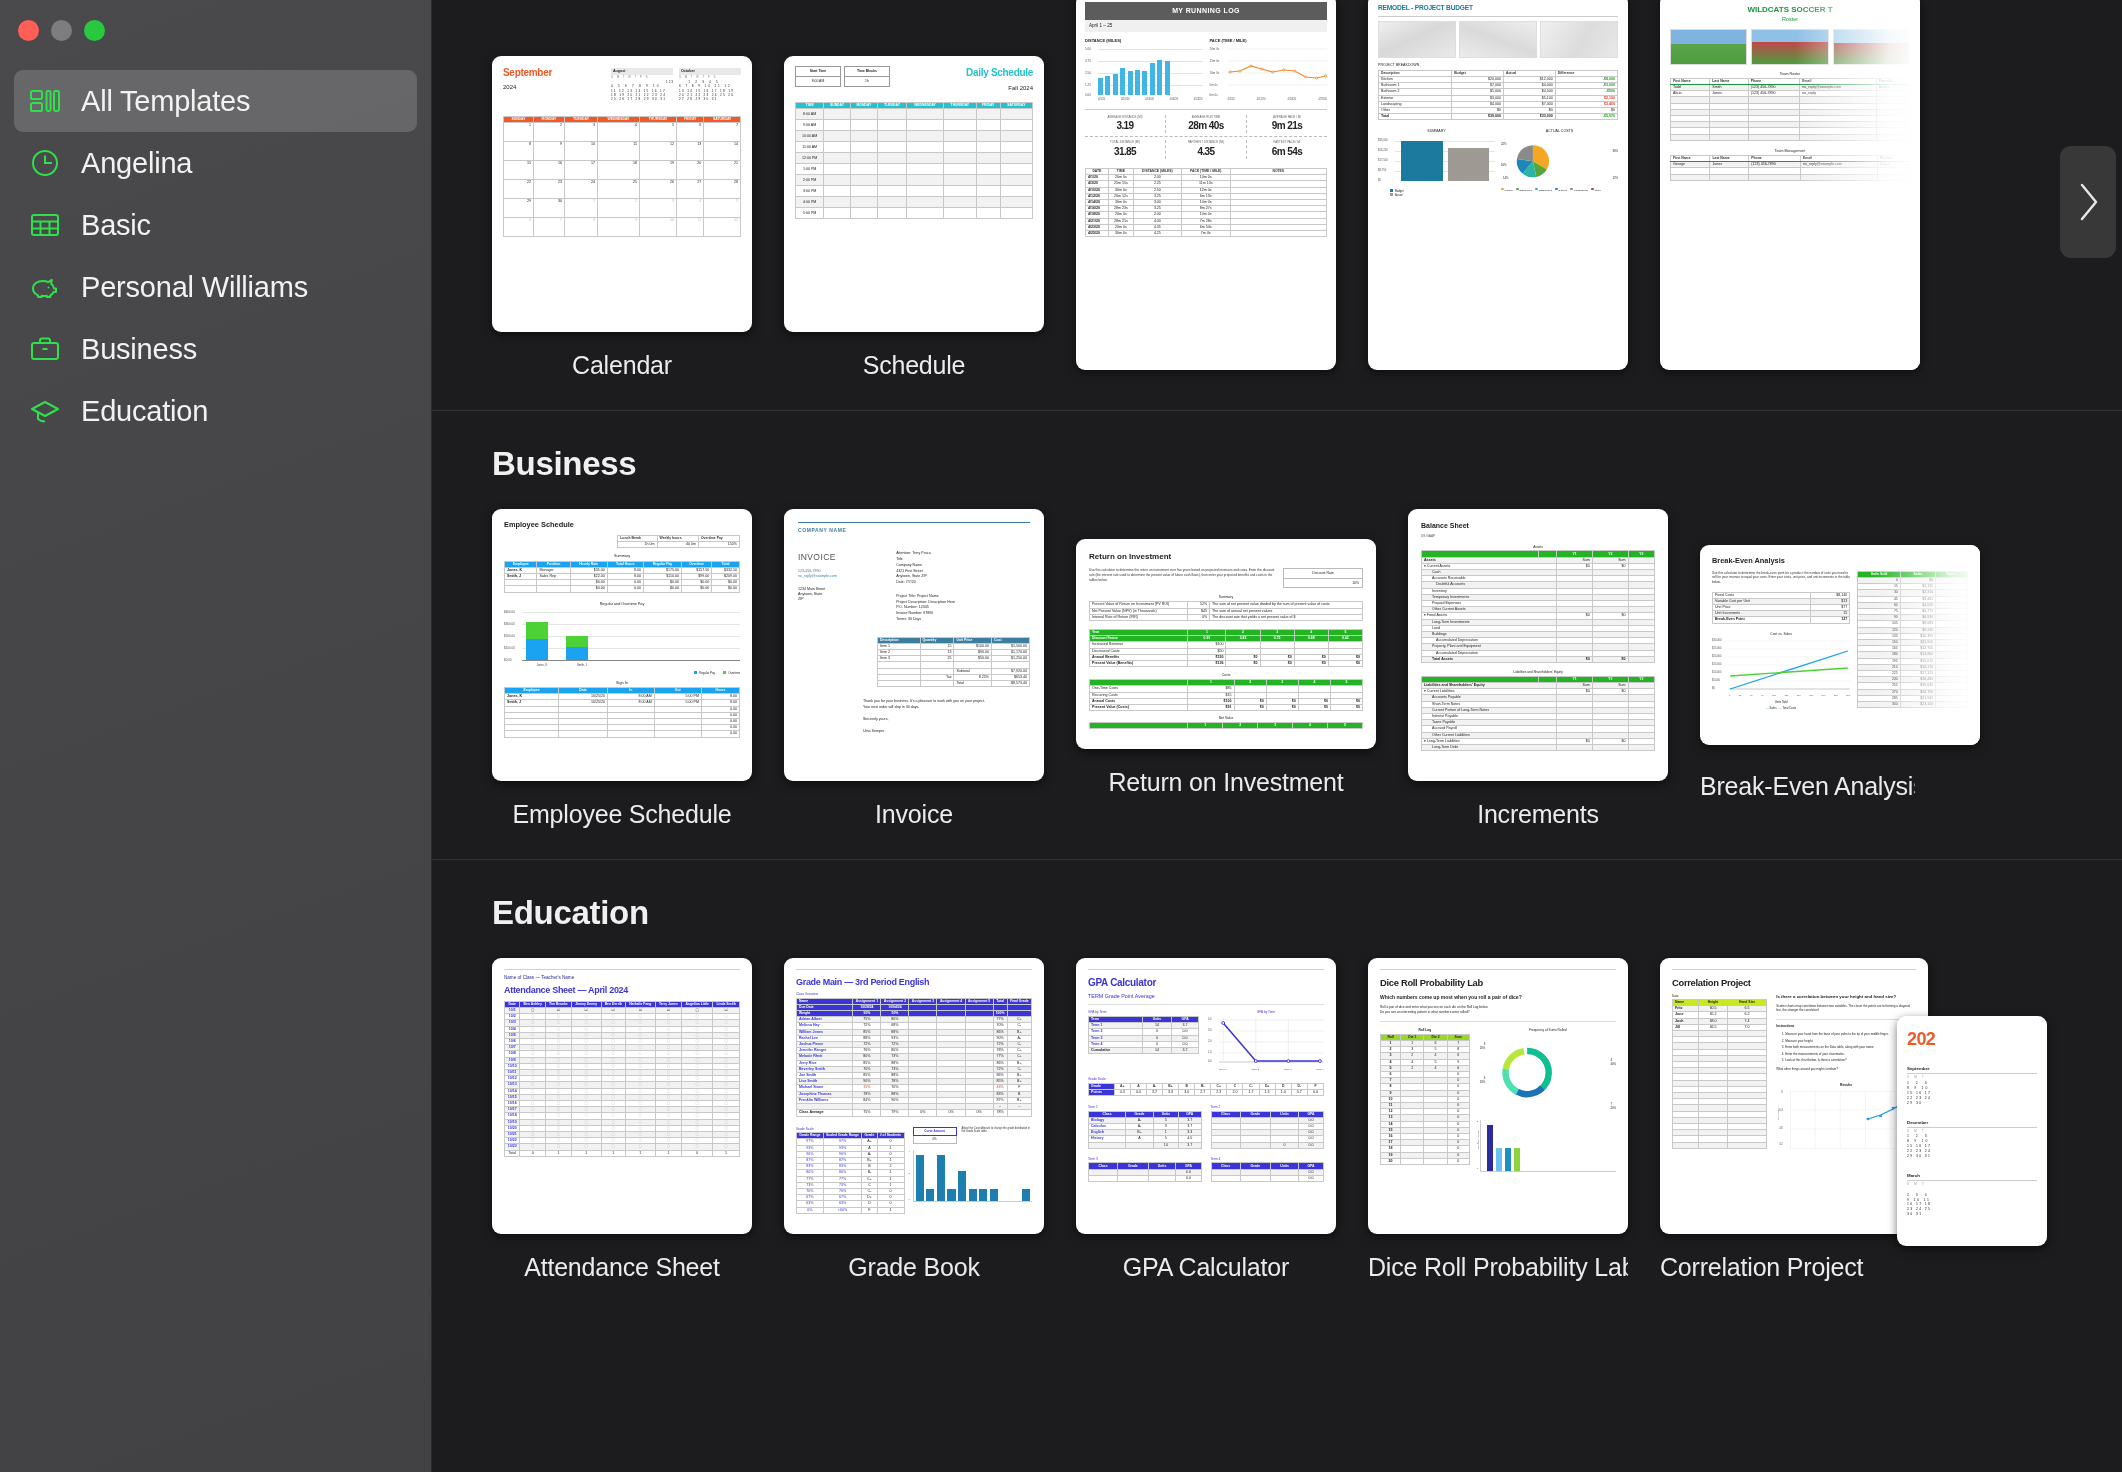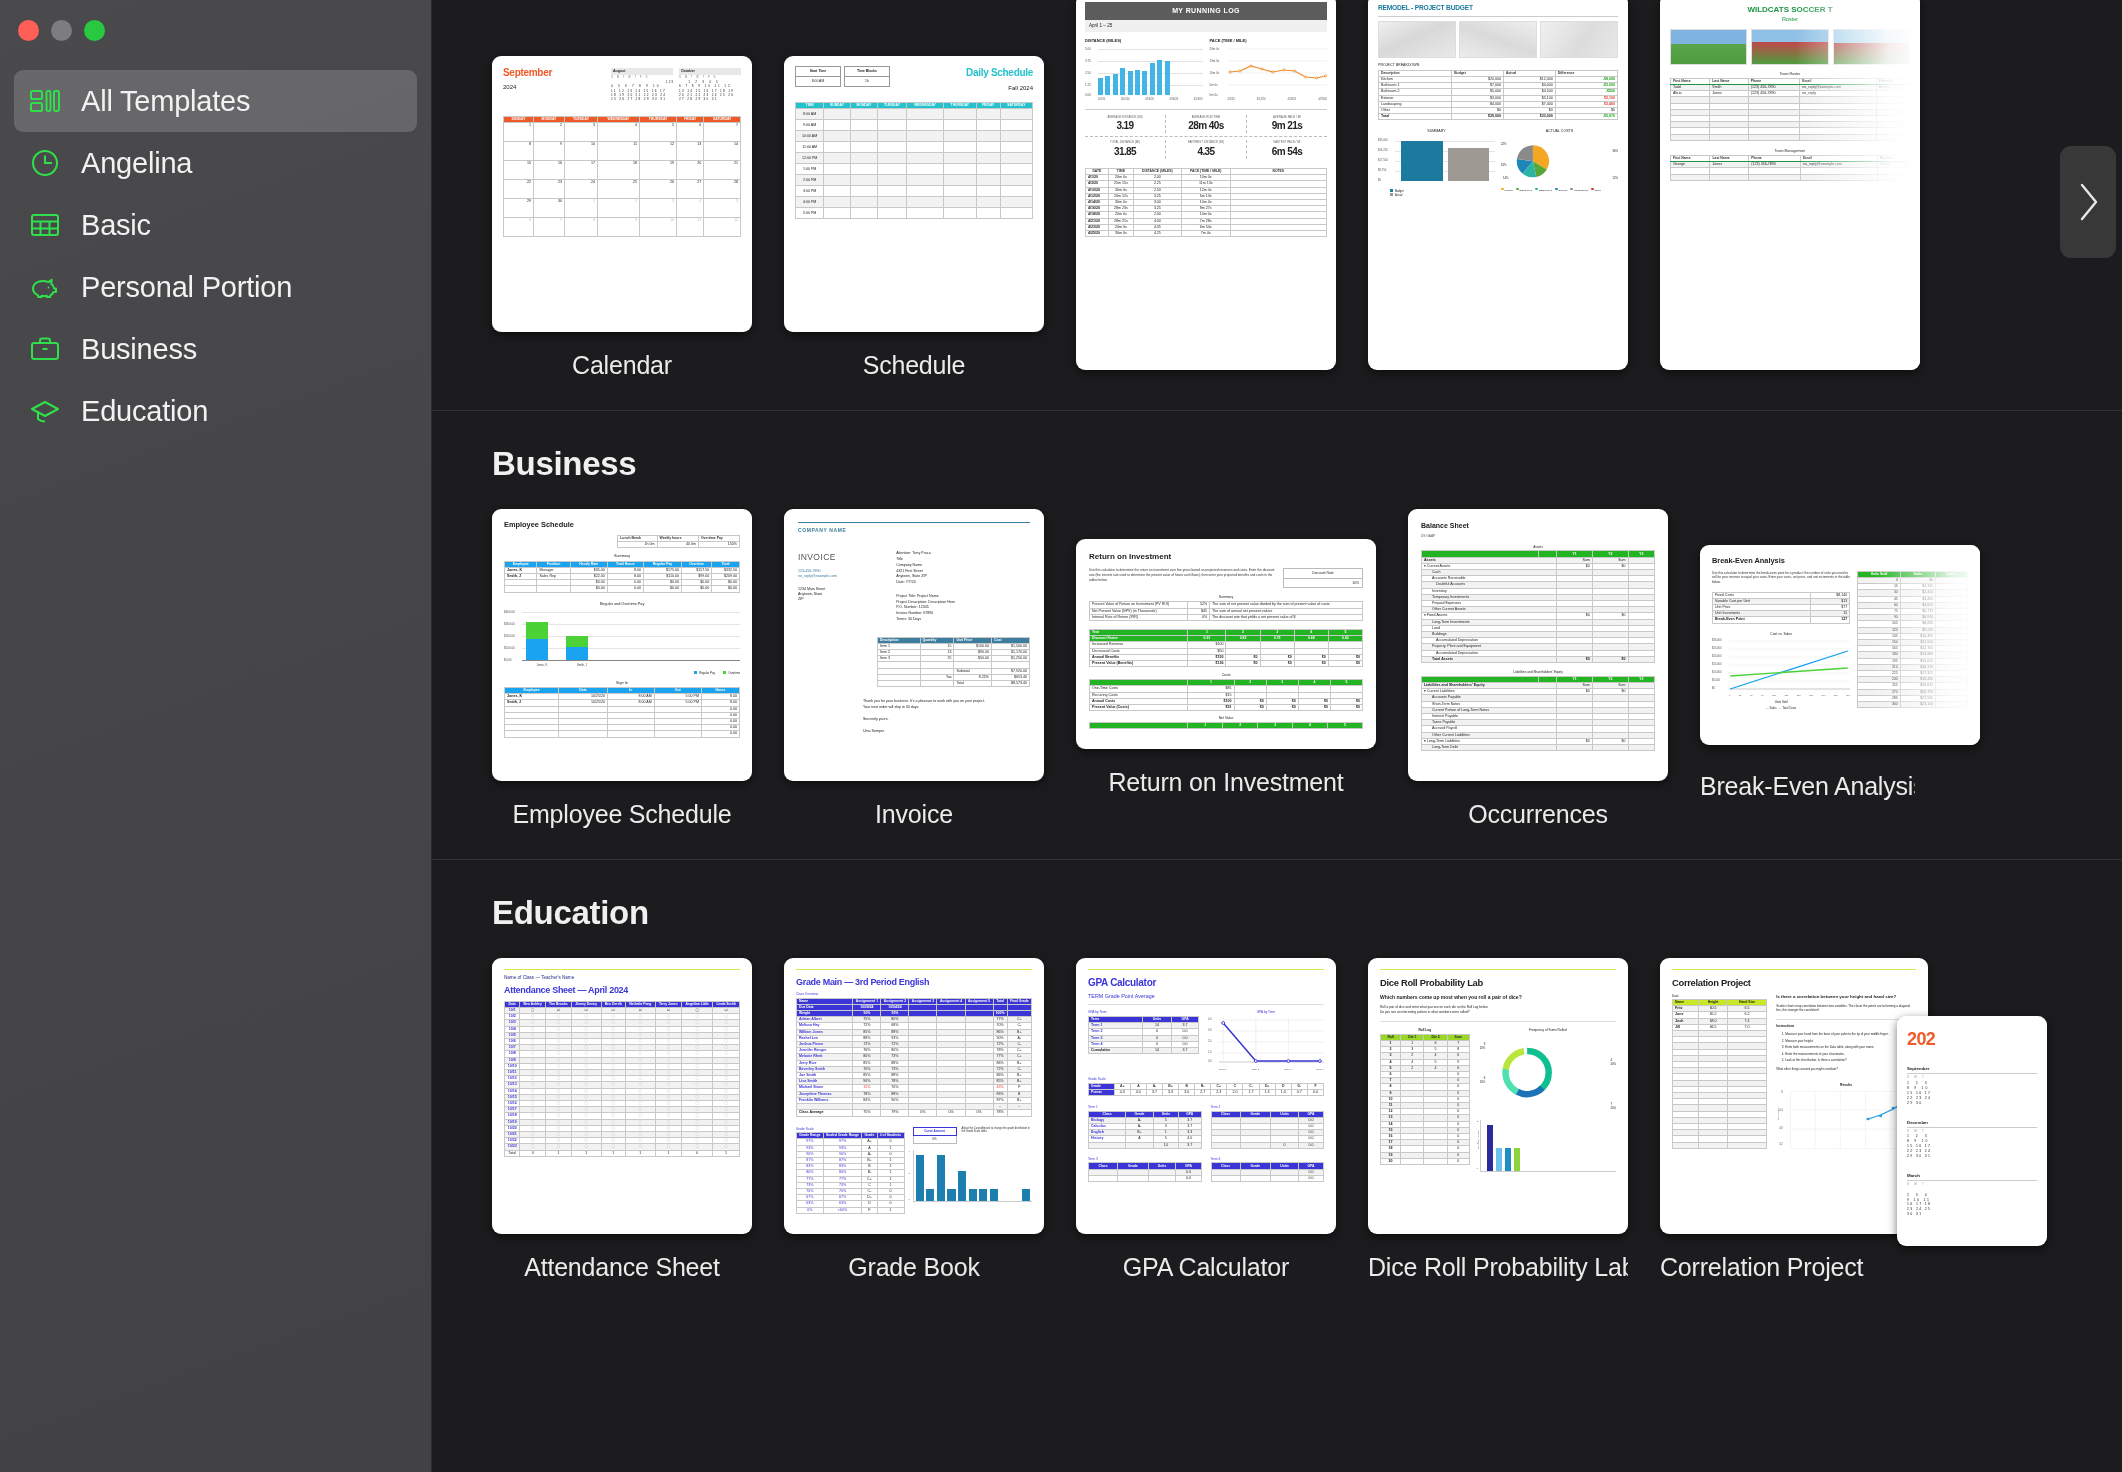--- a/index.html
+++ b/index.html
@@ -163,21 +163,21 @@
         <span>Basic</span>
       </div>
 
       <div class="nav-item">
         <span class="nav-icon">
           <svg viewBox="0 0 34 34" fill="none" stroke="#2ee04a" stroke-width="2" stroke-linejoin="round">
             <path d="M5 18.5c0-4.5 4.4-7.5 10-7.5 2 0 3.8.4 5.3 1.1l3.4-2.2-.5 3.9c1.6 1.2 2.6 2.8 2.8 4.7h2v3.5h-2.5c-.6 1.4-1.7 2.6-3.2 3.4V27h-3.5v-1.2c-.8.2-1.7.3-2.6.3s-1.8-.1-2.6-.3V27H10.1v-1.6C7 24 5 21.5 5 18.5z"></path>
             <circle cx="20.5" cy="17.5" r="0.9" fill="#2ee04a" stroke="none"></circle>
           </svg>
         </span>
-        <span>Personal Portion</span>
+        <span>Personal Williams</span>
       </div>
 
 
       <div class="nav-item">
         <span class="nav-icon">
           <svg viewBox="0 0 34 34" fill="none" stroke="#2ee04a" stroke-width="2" stroke-linejoin="round">
             <rect x="4" y="11" width="26" height="16" rx="2.2"></rect>
             <path d="M12 11V8.5a2 2 0 012-2h6a2 2 0 012 2V11"></path>
             <path d="M14.5 17h5"></path>
           </svg>
@@ -1475,21 +1475,21 @@
                   <tr>
                         <td colspan="2" style="padding-left:10px;">Long-Term Debt</td>
                         <td></td>
                         <td></td>
                         <td></td>
                       </tr>
                 </tbody>
                   </table>
               </div>
             </div>
-            <div class="tname">Occurrences</div>
+            <div class="tname">Increments</div>
           </div>
 
           <div class="card" style="flex:0 0 215px;width:215px;">
             <div class="thumb" style="height:200px;margin-top:36px;width:280px;">
               <div class="doc" style="padding:11px 12px;">
                 <div class="h-md" style="font-size:7.4px;">Break-Even Analysis</div>
                 <div style="display:flex;gap:7px;margin-top:4px;">
                   <div style="width:54%;">
                     <div style="font-size:3.1px;line-height:1.5;color:#333;">Use this calculator to determine the break-even point for a product: the number of units you need to sell for your revenue to equal your costs. Enter your costs, unit price, and unit increments in the table below.</div>
                     <table class="mini stripe" style="margin-top:7px;">

